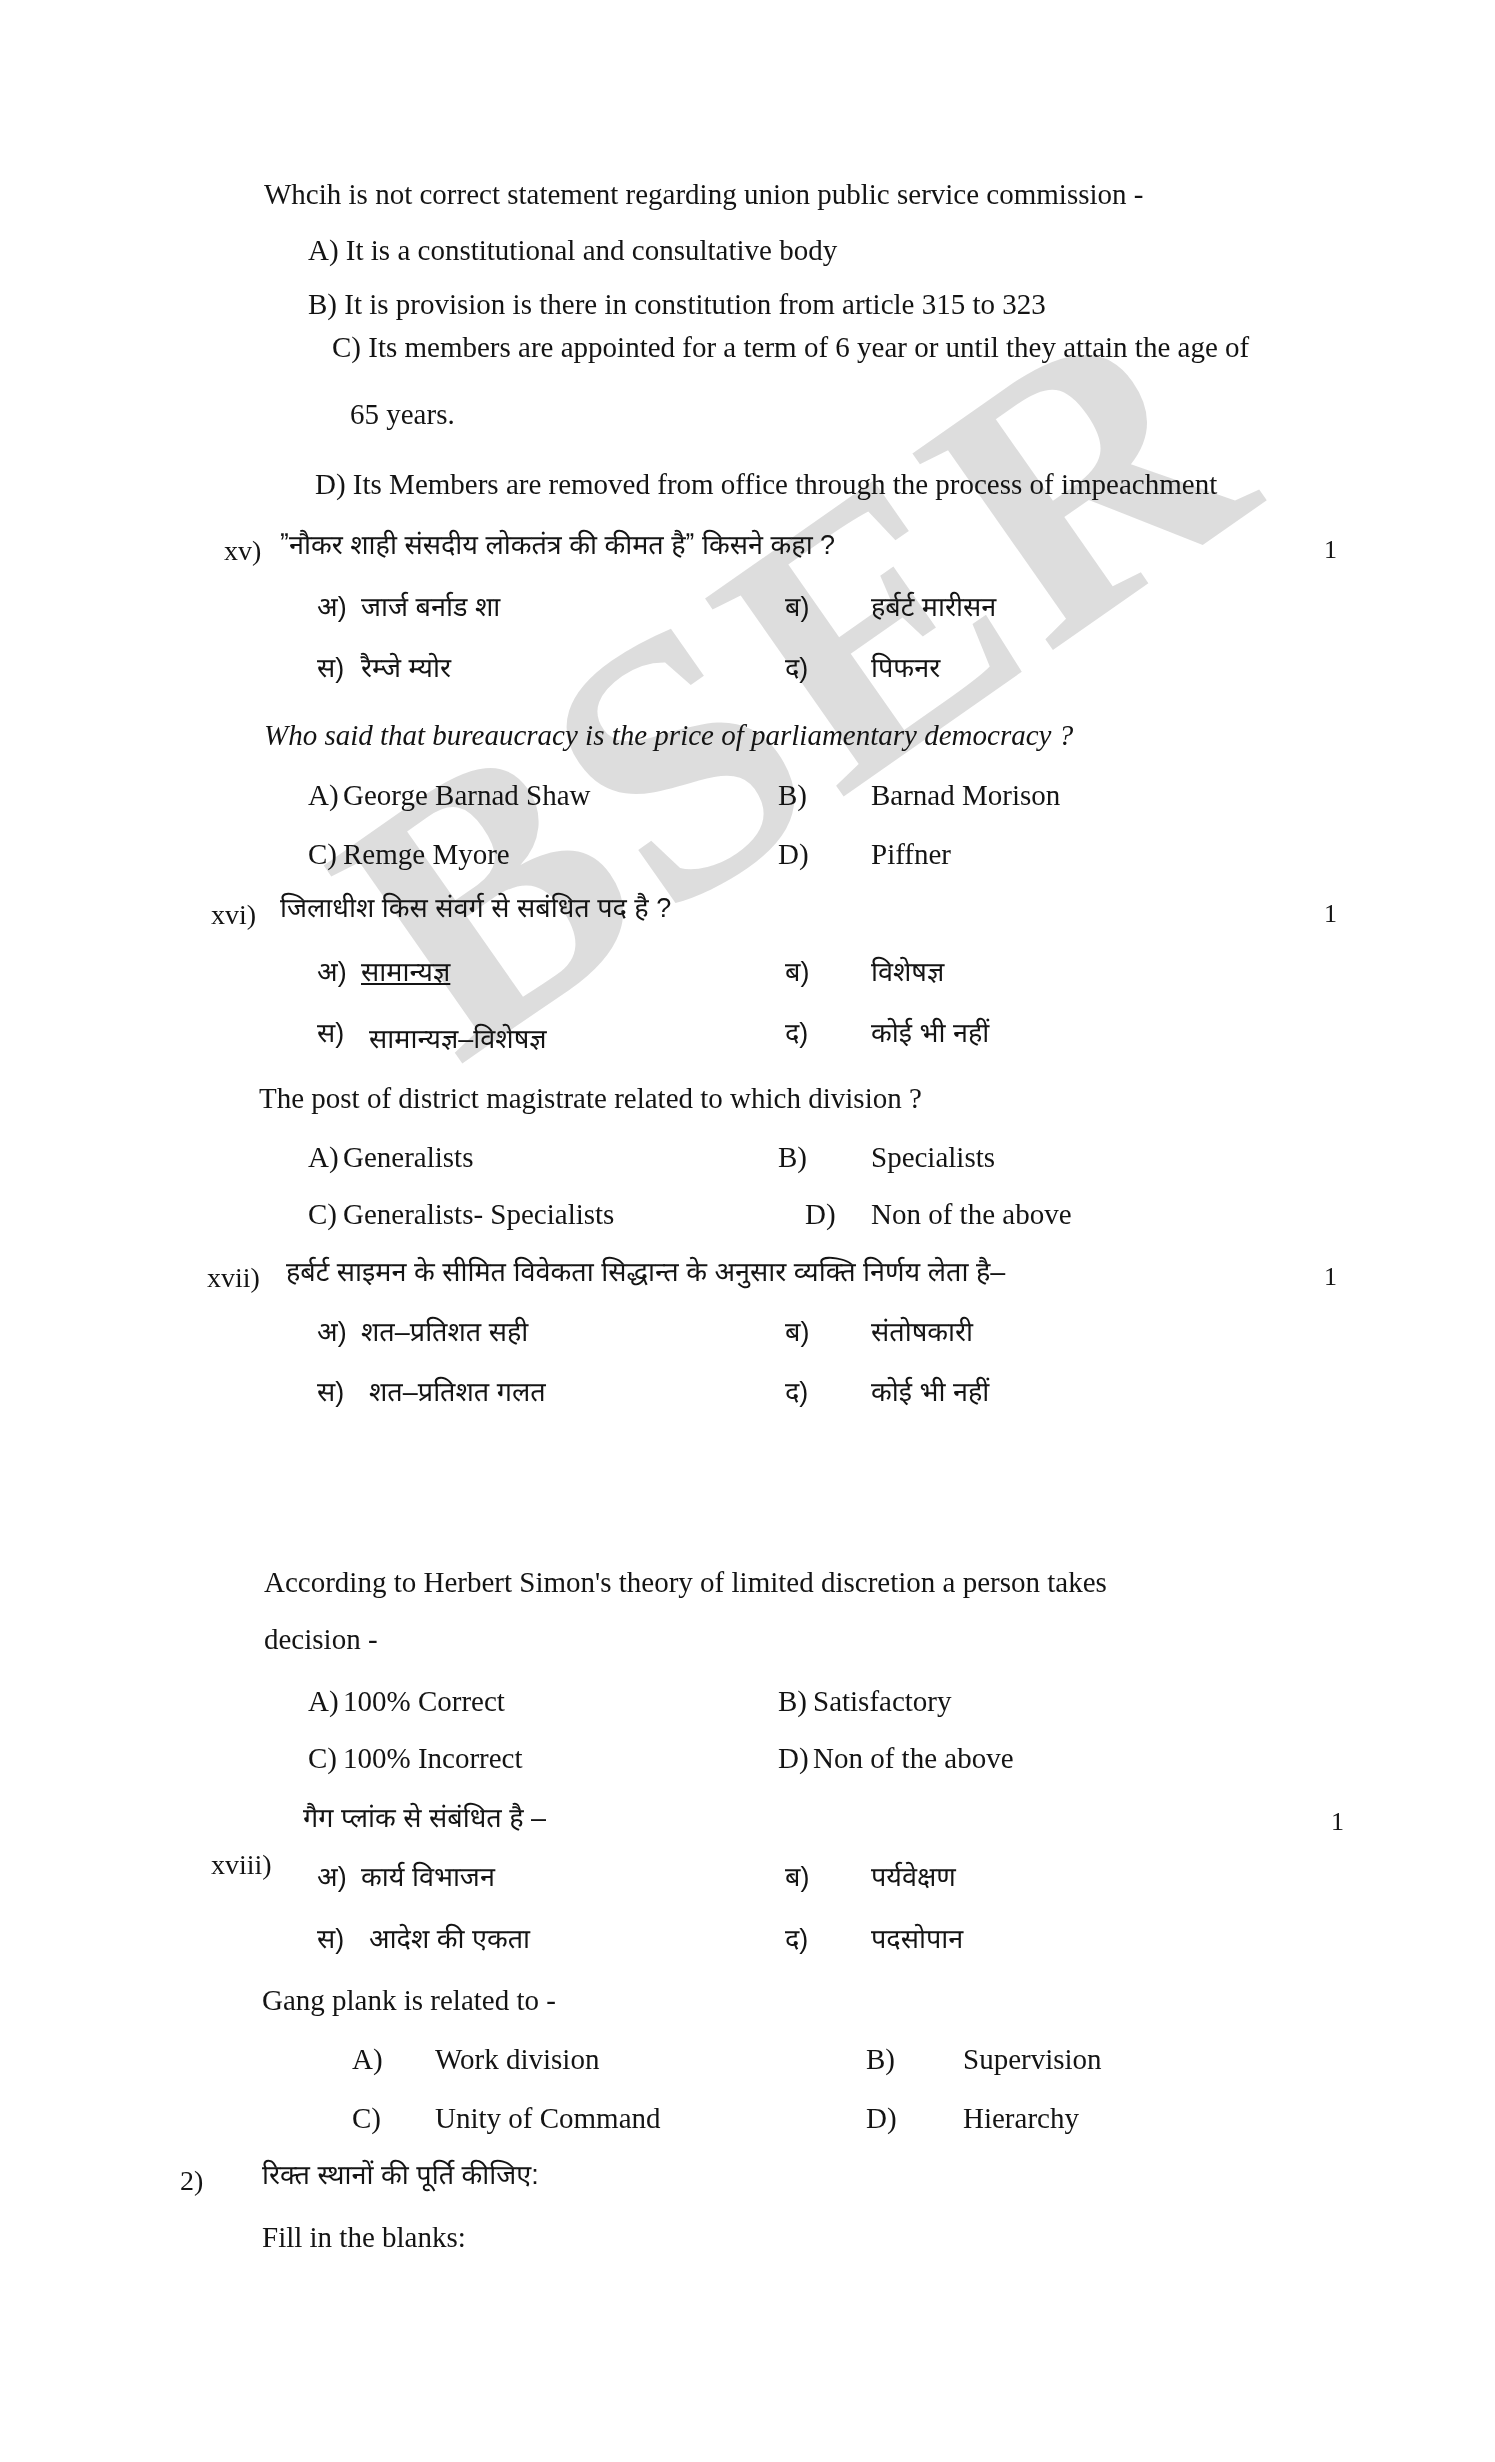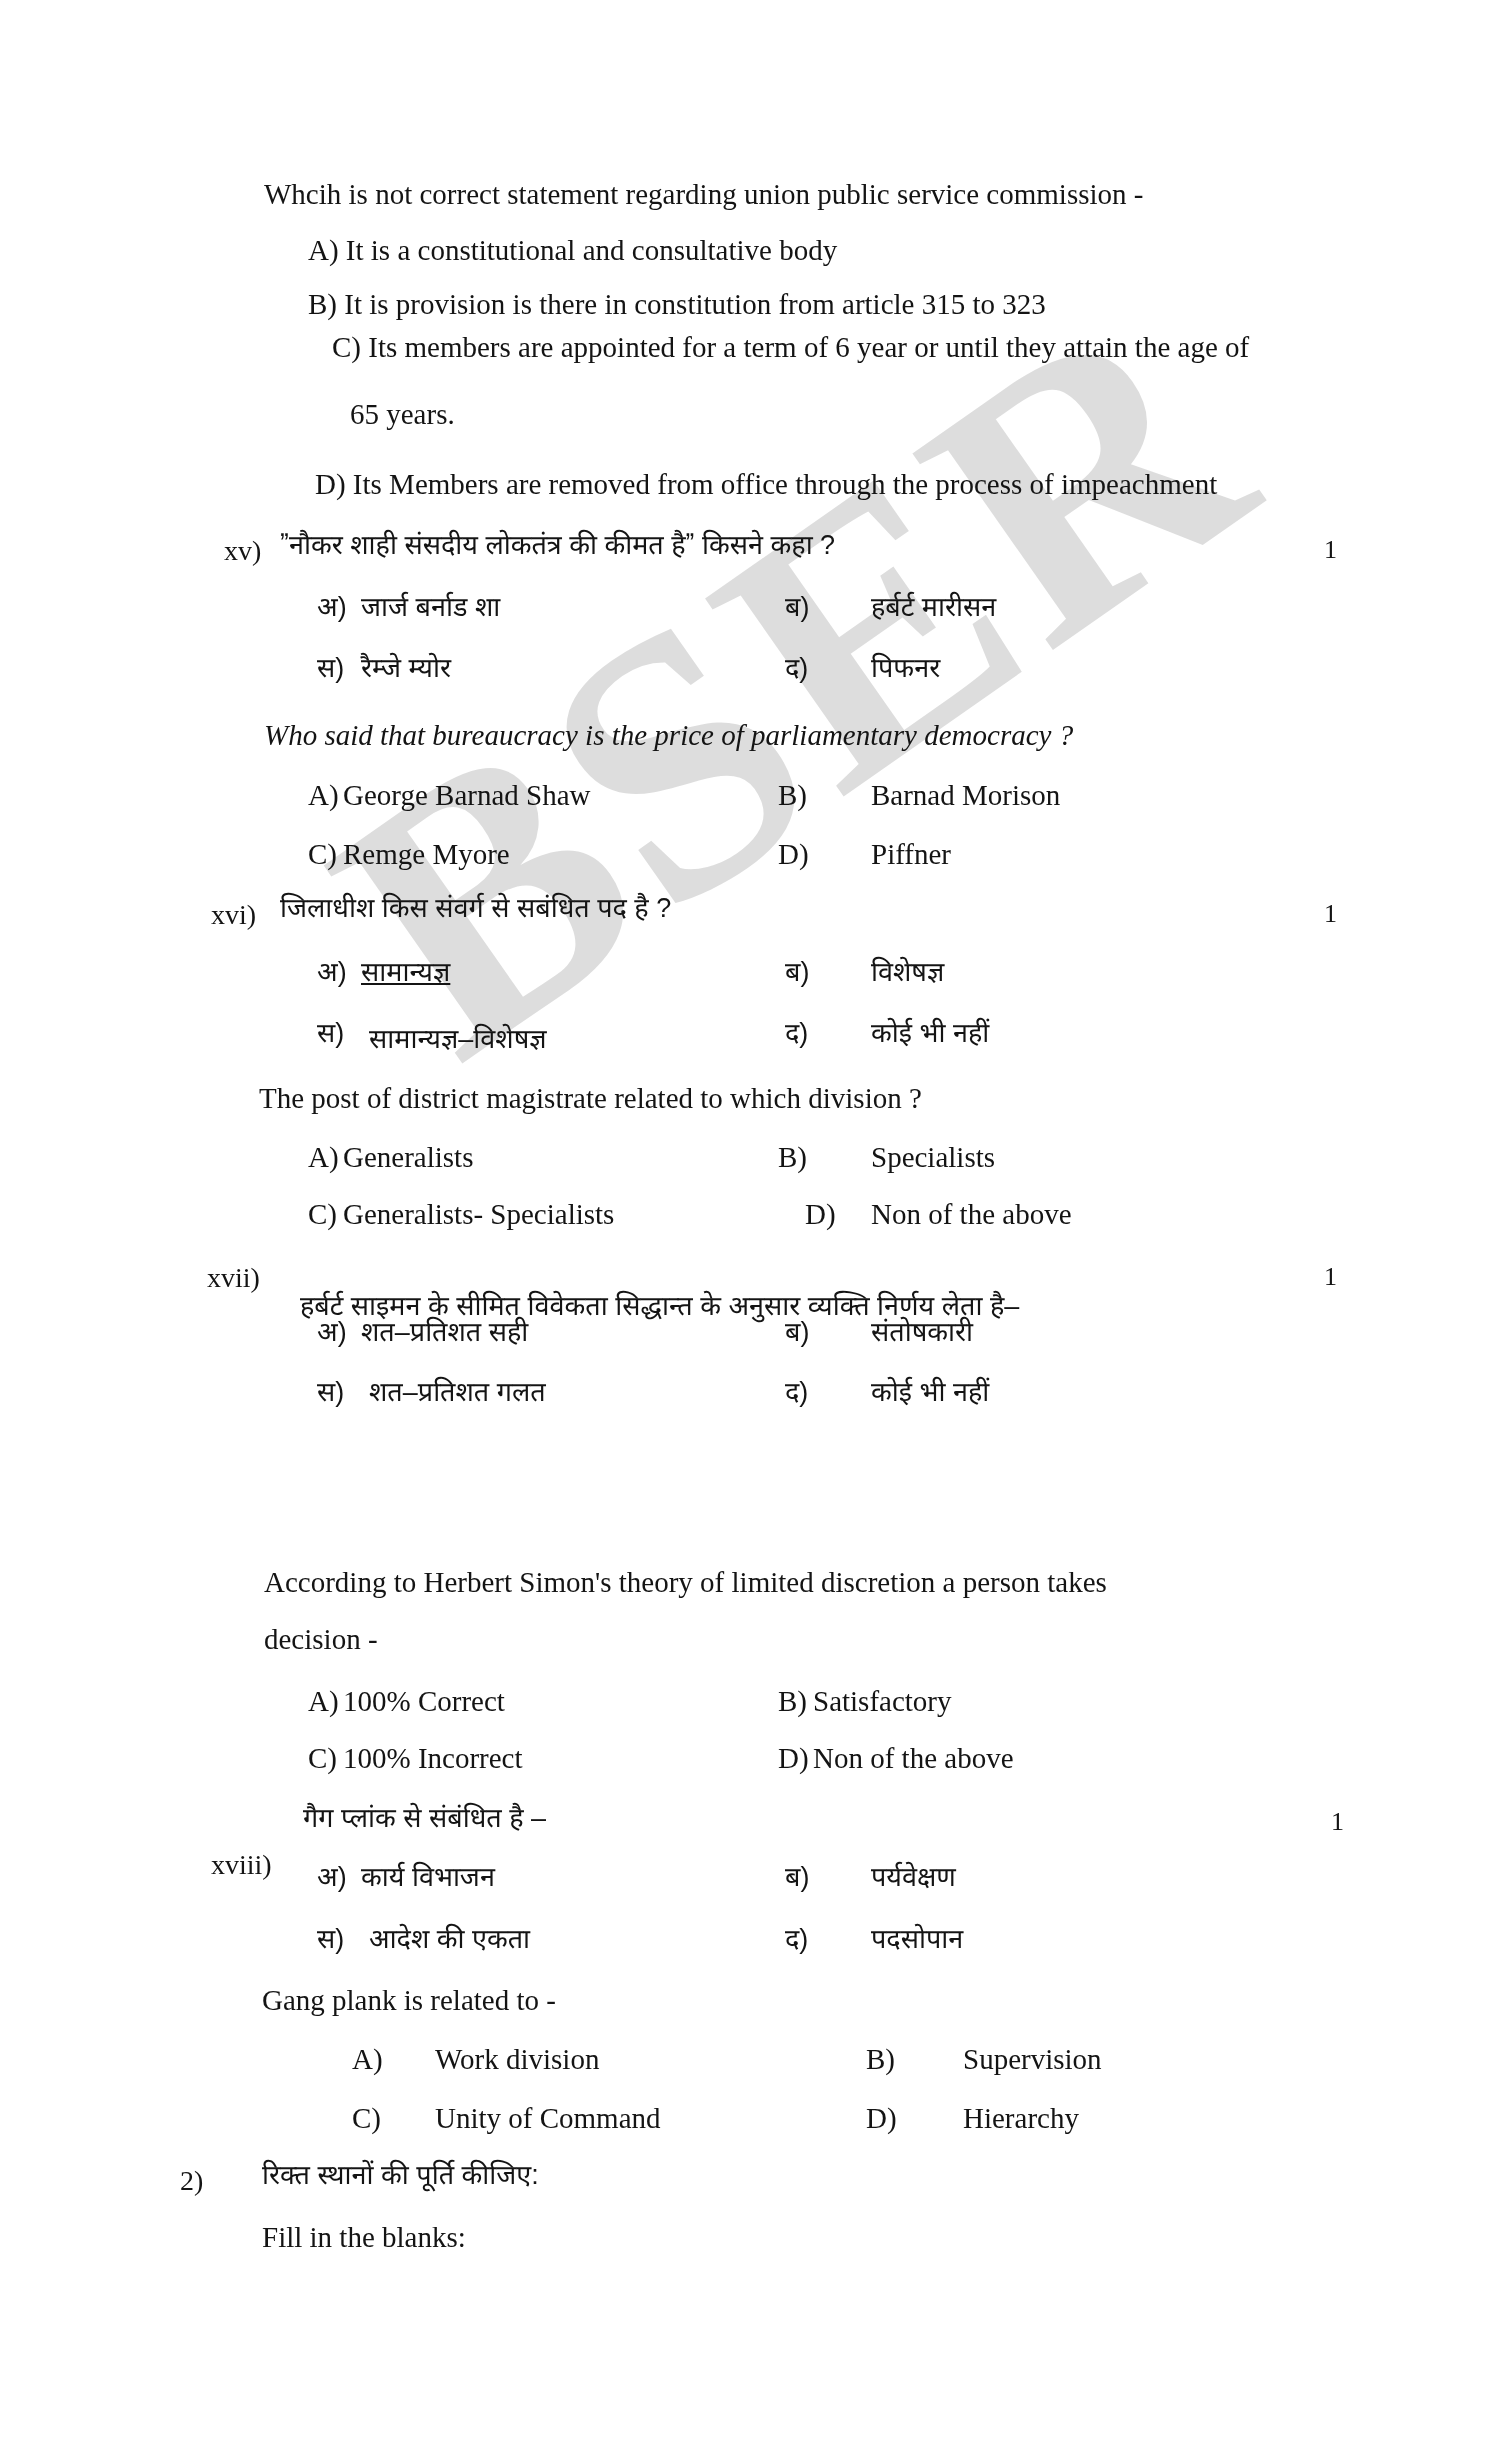--- a/index.html
+++ b/index.html
@@ -155,21 +155,21 @@
     <div class="ln eng" style="left:343px; top:1143px;">Generalists</div>
     <div class="ln eng" style="left:778px; top:1143px;">B)</div>
     <div class="ln eng" style="left:871px; top:1143px;">Specialists</div>
 
     <div class="ln eng" style="left:308px; top:1200px;">C)</div>
     <div class="ln eng" style="left:343px; top:1200px;">Generalists- Specialists</div>
     <div class="ln eng" style="left:805px; top:1200px;">D)</div>
     <div class="ln eng" style="left:871px; top:1200px;">Non of the above</div>
 
     <div class="ln rn" style="left:207px; top:1262px;">xvii)</div>
-    <div class="ln hin" style="left:300px; top:1259px;margin-top:34px;">हर्बर्ट साइमन के सीमित विवेकता सिद्धान्त के अनुसार व्यक्ति निर्णय लेता है–</div>
+    <div class="ln hin" style="left:286px; top:1259px;">हर्बर्ट साइमन के सीमित विवेकता सिद्धान्त के अनुसार व्यक्ति निर्णय लेता है–</div>
     <div class="ln marks" style="top:1262px;">1</div>
 
     <div class="ln hin" style="left:317px; top:1319px;">अ)</div>
     <div class="ln hin" style="left:361px; top:1319px;">शत–प्रतिशत सही</div>
     <div class="ln hin" style="left:785px; top:1319px;">ब)</div>
     <div class="ln hin" style="left:871px; top:1319px;">संतोषकारी</div>
 
     <div class="ln hin" style="left:317px; top:1379px;">स)</div>
     <div class="ln hin" style="left:369px; top:1379px;">शत–प्रतिशत गलत</div>
     <div class="ln hin" style="left:785px; top:1379px;">द)</div>

